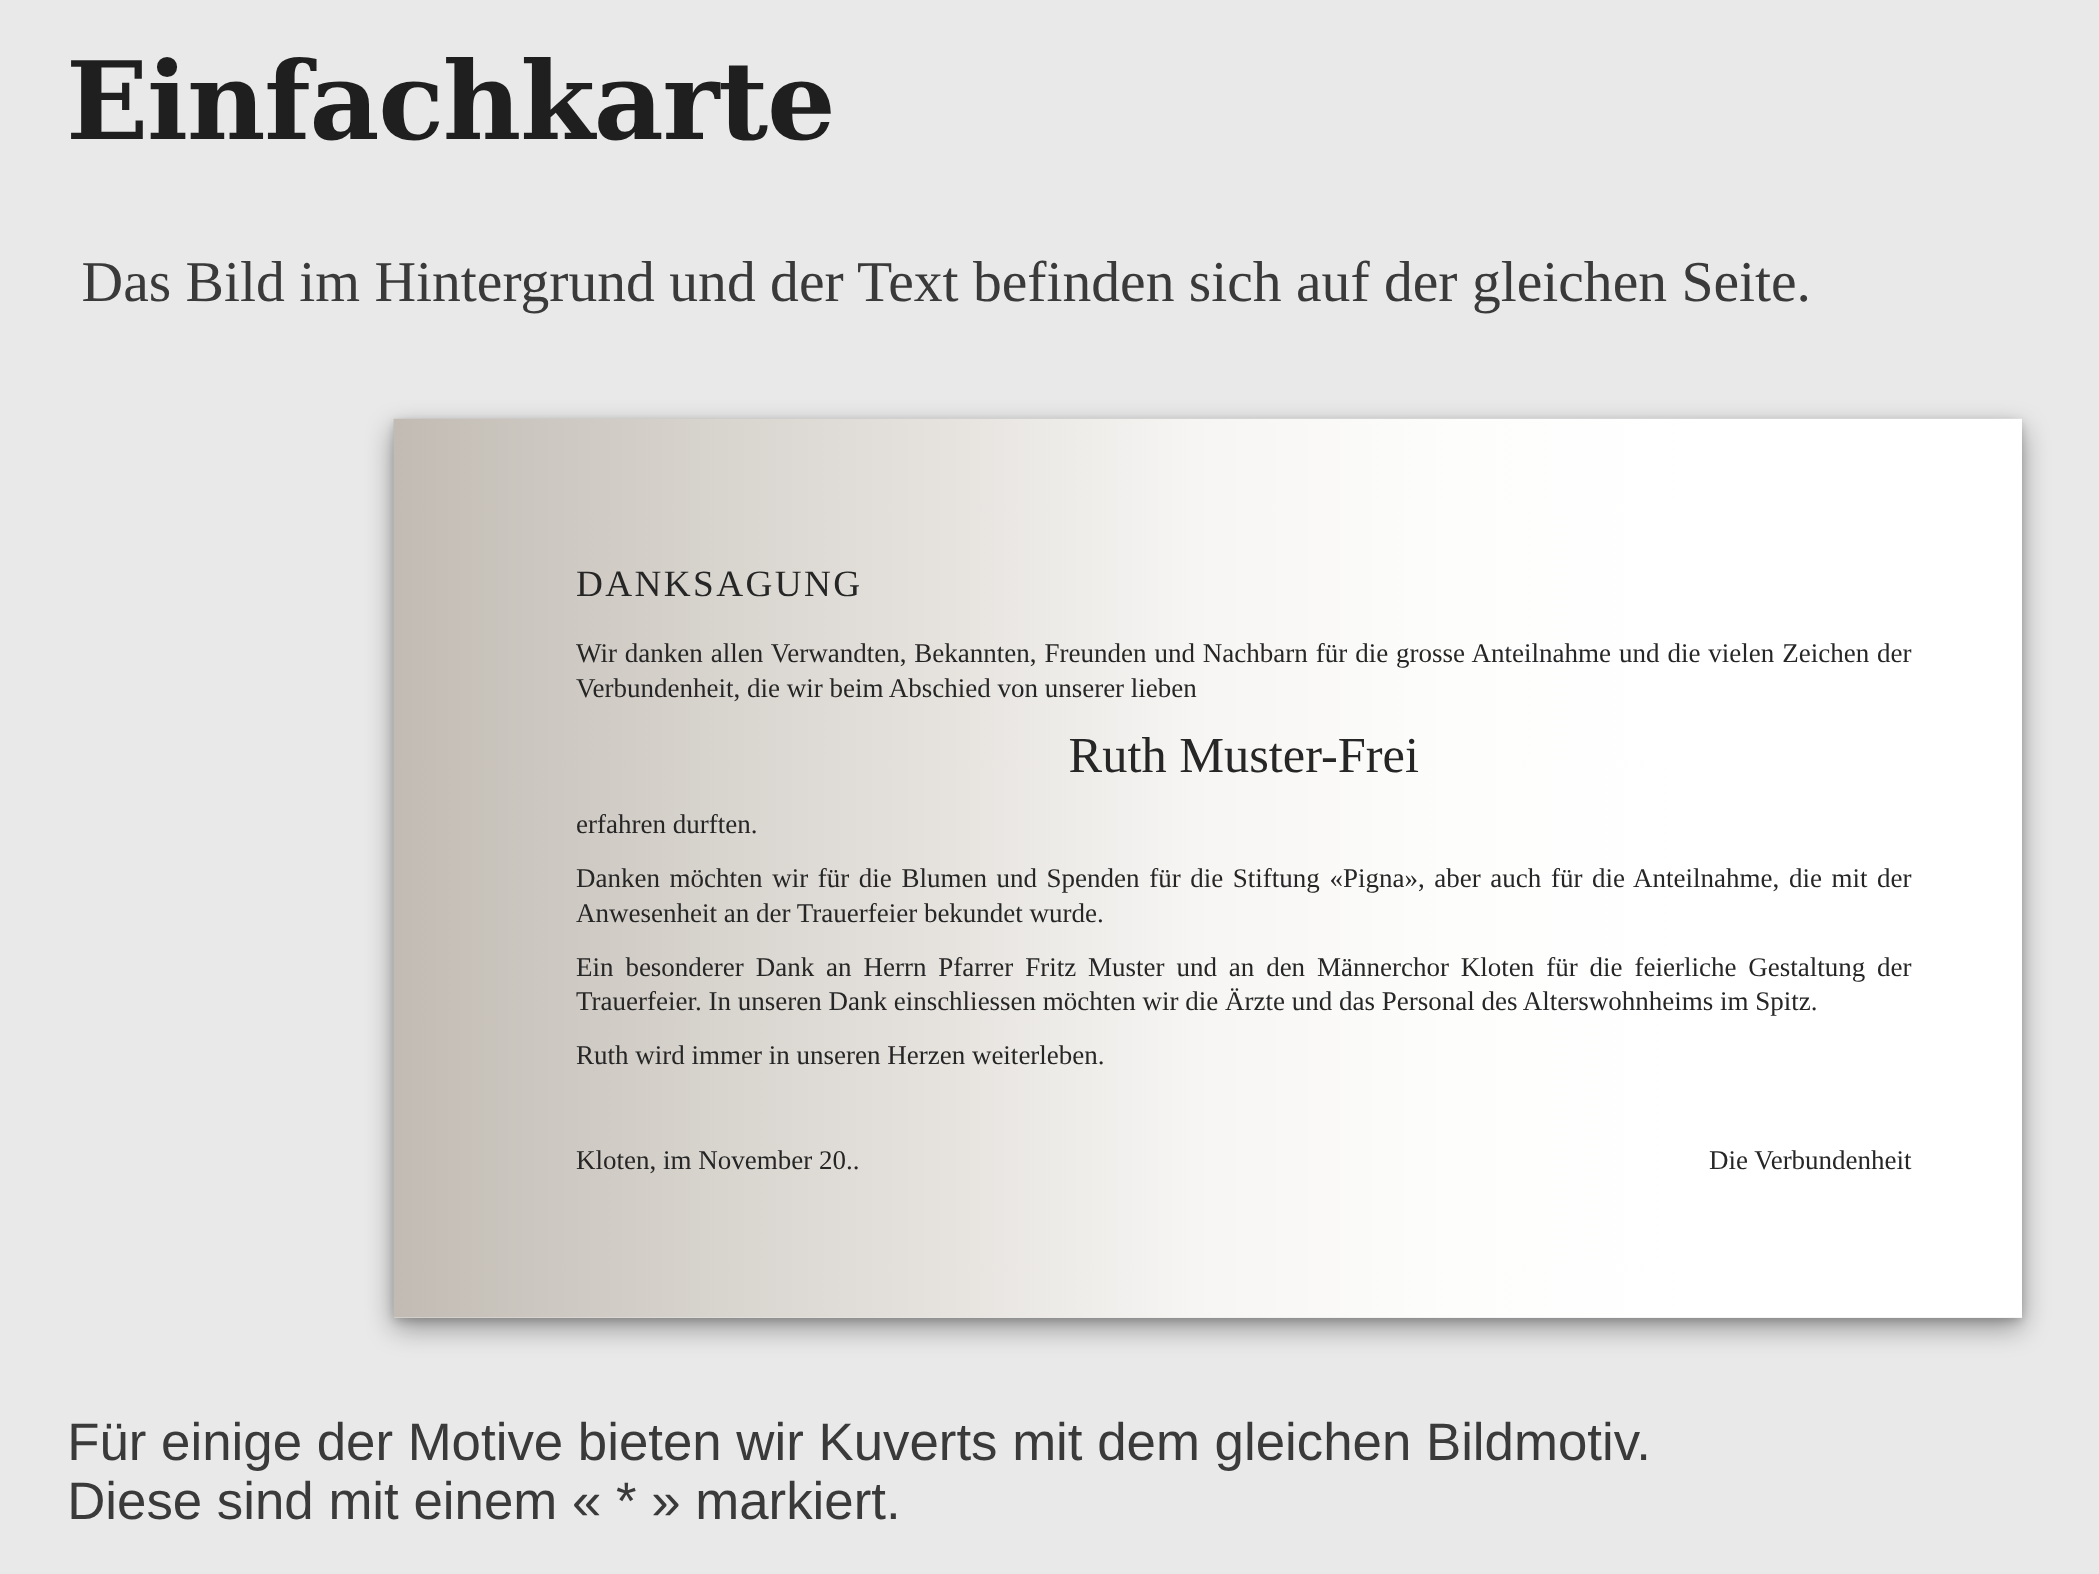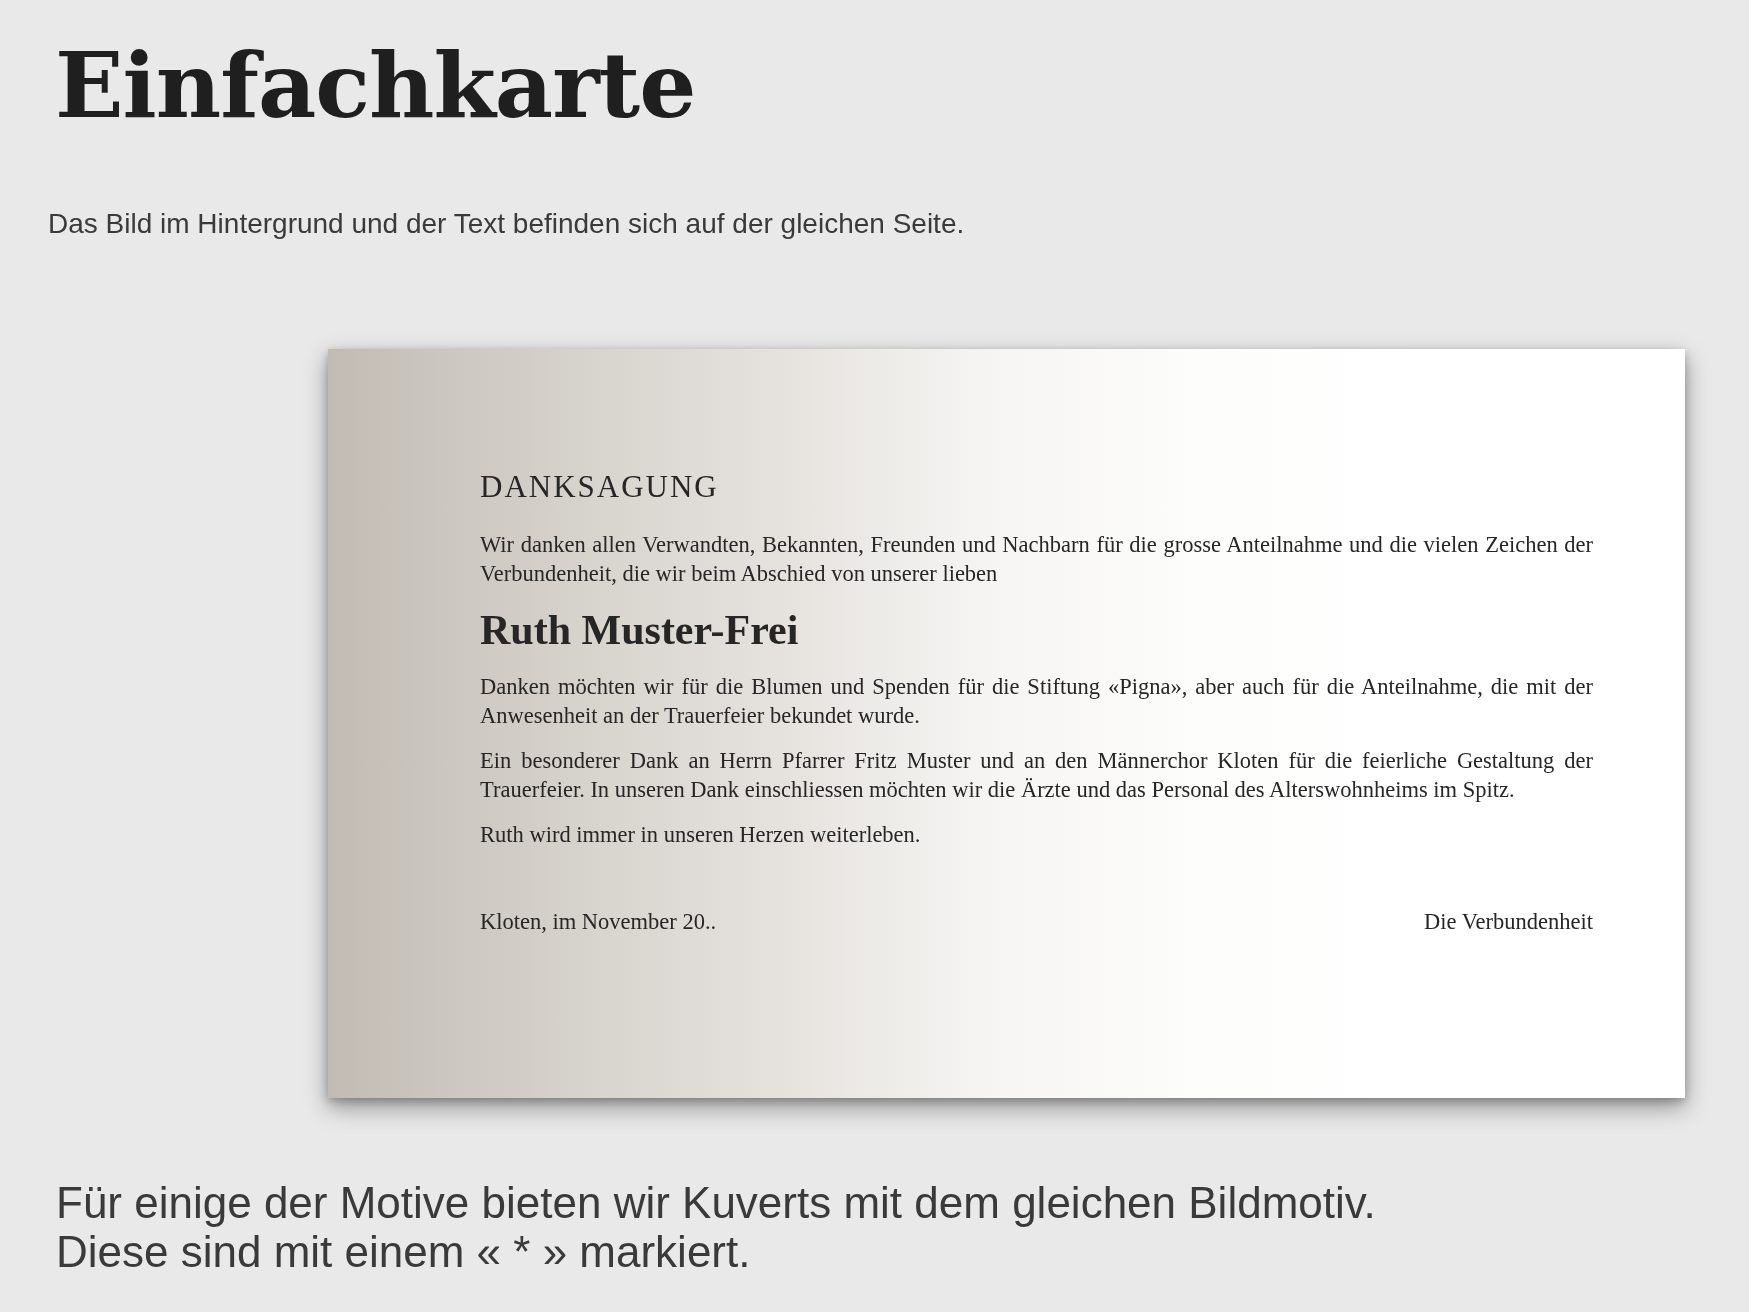--- a/index.html
+++ b/index.html
@@ -27,25 +27,26 @@
     top: 34px;
     font-family: "DejaVu Serif", serif;
     font-weight: 700;
     font-size: 90px;
     line-height: 1.15;
     letter-spacing: -1px;
     color: var(--heading-text);
   }
   .page-subtitle {
     position: absolute;
-    left: 48px;
+    left: 68px;
     top: 206px;
-    font-size: 28px;
+    font-size: 48px;
     line-height: 1.25;
     color: var(--body-text);
+    font-family: Liberation Serif, serif;
   }
   .card {
     position: absolute;
     left: 328px;
     top: 349px;
     width: 1357px;
     height: 749px;
     background: linear-gradient(to right,
       var(--card-grad-start) 0%,
       #ccc7c0 9%,
@@ -72,22 +73,22 @@
   }
   .card-inner p {
     font-size: 22.5px;
     line-height: 29px;
     margin: 12px 0 16px 0;
   }
   .card-inner p.justified { text-align: justify; }
   .deceased-name {
     font-size: 42px !important;
     line-height: 52px !important;
-    font-weight: 700;
-    text-align: left;
+    font-weight: 400;
+    text-align: center;
     margin: 12px 0 16px 0 !important;
   }
   .card-footer {
     display: flex;
     justify-content: space-between;
     margin-top: 58px;
     font-size: 22.5px;
     line-height: 29px;
     align-items: flex-end;
   }
@@ -111,20 +112,21 @@
 
   <section class="card">
     <div class="card-inner">
 
       <h2 class="card-heading">DANKSAGUNG</h2>
 
       <p class="justified">Wir danken allen Verwandten, Bekannten, Freunden und Nachbarn für die grosse Anteilnahme und die vielen Zeichen der Verbundenheit, die wir beim Abschied von unserer lieben</p>
 
       <p class="deceased-name">Ruth Muster-Frei</p>
 
+      <p>erfahren durften.</p>
 
       <p class="justified">Danken möchten wir für die Blumen und Spenden für die Stiftung «Pigna», aber auch für die Anteilnahme, die mit der Anwesenheit an der Trauerfeier bekundet wurde.</p>
 
       <p class="justified">Ein besonderer Dank an Herrn Pfarrer Fritz Muster und an den Männerchor Kloten für die feierliche Gestaltung der Trauerfeier. In unseren Dank einschliessen möchten wir die Ärzte und das Personal des Alterswohnheims im Spitz.</p>
 
       <p>Ruth wird immer in unseren Herzen weiterleben.</p>
 
       <div class="card-footer">
         <span>Kloten, im November 20..</span>
         <span>Die Verbundenheit</span>

